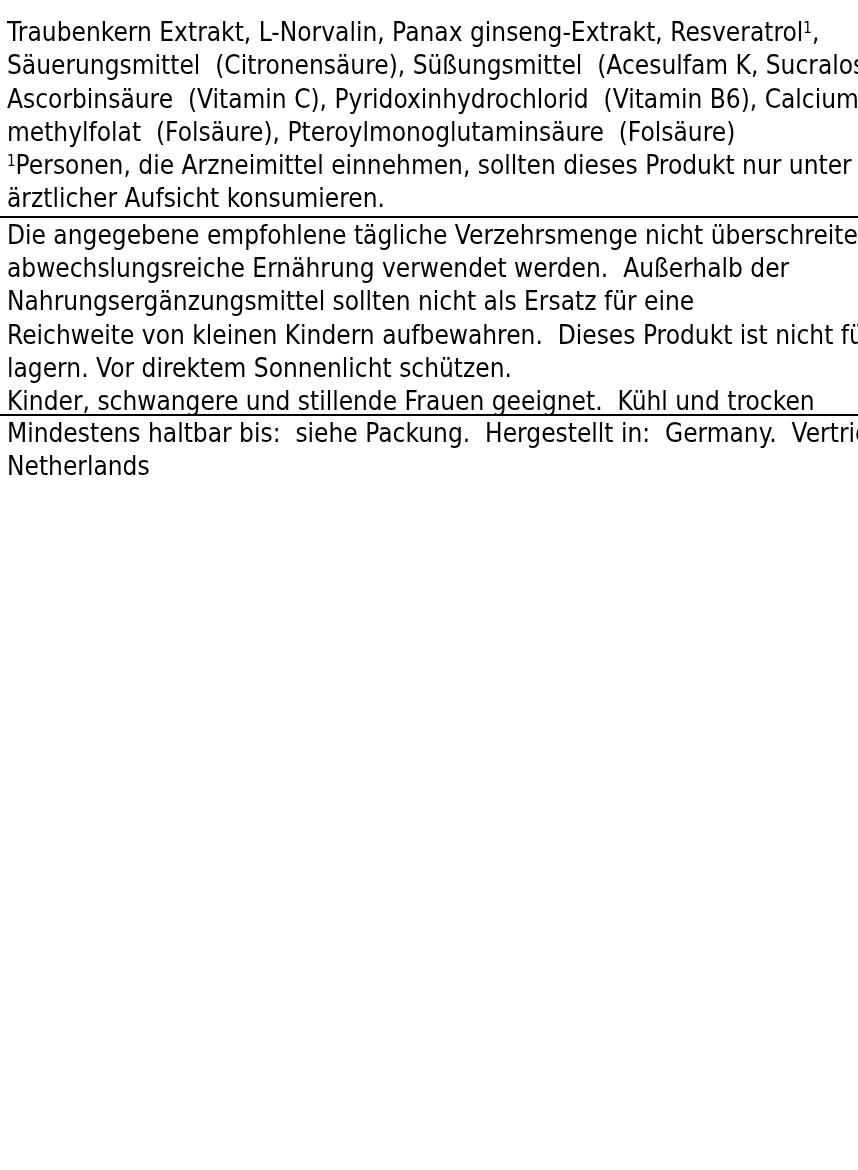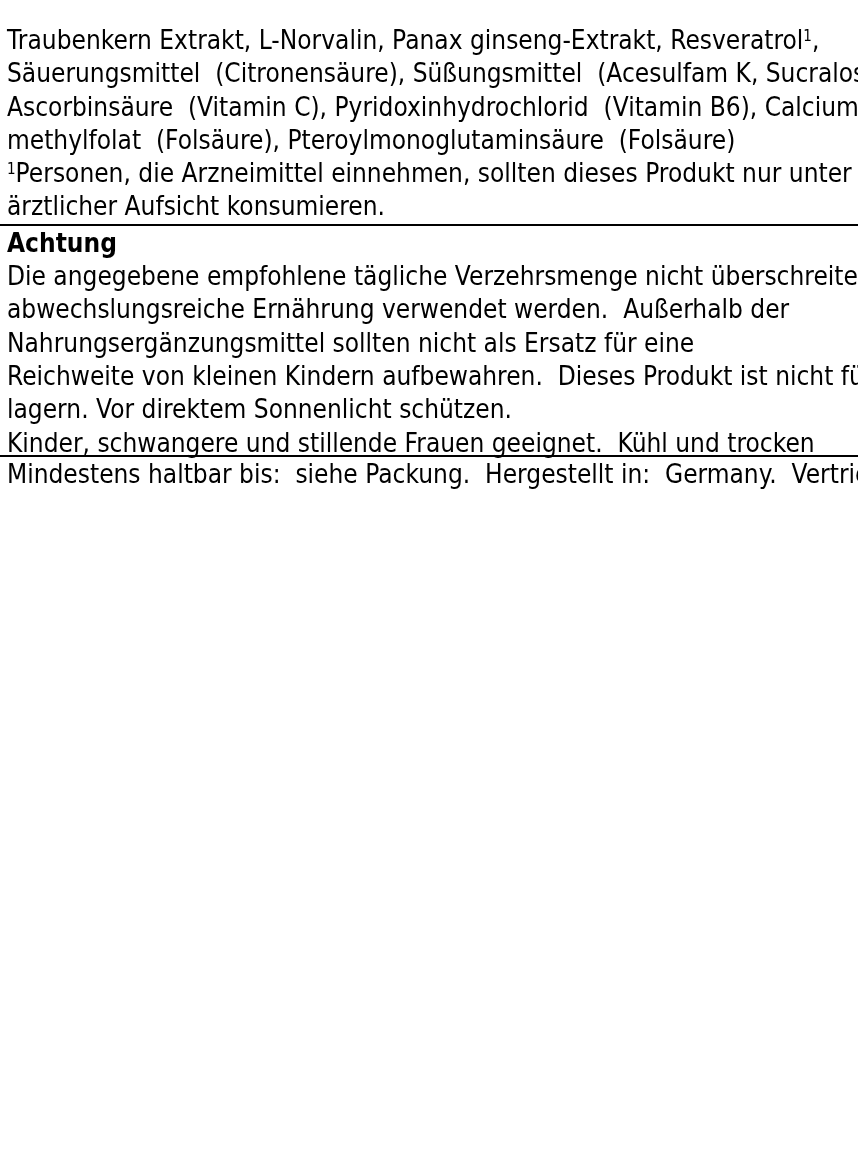--- a/index.html
+++ b/index.html
@@ -8,21 +8,21 @@
   }
   body {
     width: 858px;
     height: 1170px;
     background: #ffffff;
     overflow: hidden;
     font-family: "DejaVu Sans", "Liberation Sans", sans-serif;
     color: #000000;
   }
   .doc {
-    padding-top: 24px;
+    padding-top: 16px;
   }
   .section {
     display: block;
   }
   .line {
     height: 33.3px;
     line-height: 33.3px;
     font-size: 26px;
     white-space: pre;
     padding-left: 7px;
@@ -60,25 +60,25 @@
     <div class="section">
       <div class="line"><span class="tx"><span class="seg">Traubenkern Extrakt, L-Norvalin, Panax ginseng-Extrakt, Resveratrol</span><sup class="seg-sup">1</sup><span class="seg">,</span></span></div>
       <div class="line"><span class="tx"><span class="seg">Säuerungsmittel  (Citronensäure), Süßungsmittel  (Acesulfam K, Sucralose),</span></span></div>
       <div class="line"><span class="tx"><span class="seg">Ascorbinsäure  (Vitamin C), Pyridoxinhydrochlorid  (Vitamin B6), Calcium-L-</span></span></div>
       <div class="line"><span class="tx"><span class="seg">methylfolat  (Folsäure), Pteroylmonoglutaminsäure  (Folsäure)</span></span></div>
       <div class="line"><span class="tx"><sup class="seg-sup">1</sup><span class="seg">Personen, die Arzneimittel einnehmen, sollten dieses Produkt nur unter</span></span></div>
       <div class="line"><span class="tx"><span class="seg">ärztlicher Aufsicht konsumieren.</span></span></div>
     </div>
     <hr class="divider">
     <div class="section">
-      <div class="line"><span class="tx"><span class="seg-bold">Achtung</span></span></div>
       <div class="line"><span class="tx"><span class="seg">Die angegebene empfohlene tägliche Verzehrsmenge nicht überschreiten.</span></span></div>
       <div class="line"><span class="tx"><span class="seg">abwechslungsreiche Ernährung verwendet werden.  Außerhalb der</span></span></div>
       <div class="line"><span class="tx"><span class="seg">Nahrungsergänzungsmittel sollten nicht als Ersatz für eine</span></span></div>
       <div class="line"><span class="tx"><span class="seg">Reichweite von kleinen Kindern aufbewahren.  Dieses Produkt ist nicht für</span></span></div>
       <div class="line"><span class="tx"><span class="seg">lagern. Vor direktem Sonnenlicht schützen.</span></span></div>
       <div class="line"><span class="tx"><span class="seg">Kinder, schwangere und stillende Frauen geeignet.  Kühl und trocken</span></span></div>
     </div>
     <hr class="divider divider-last">
     <div class="section">
       <div class="line"><span class="tx"><span class="seg">Mindestens haltbar bis:  siehe Packung.  Hergestellt in:  Germany.  Vertrieb</span></span></div>
+      <div class="line"><span class="tx"><span class="seg">Netherlands</span></span></div>
     </div>
   </div>
 
 </body></html>

